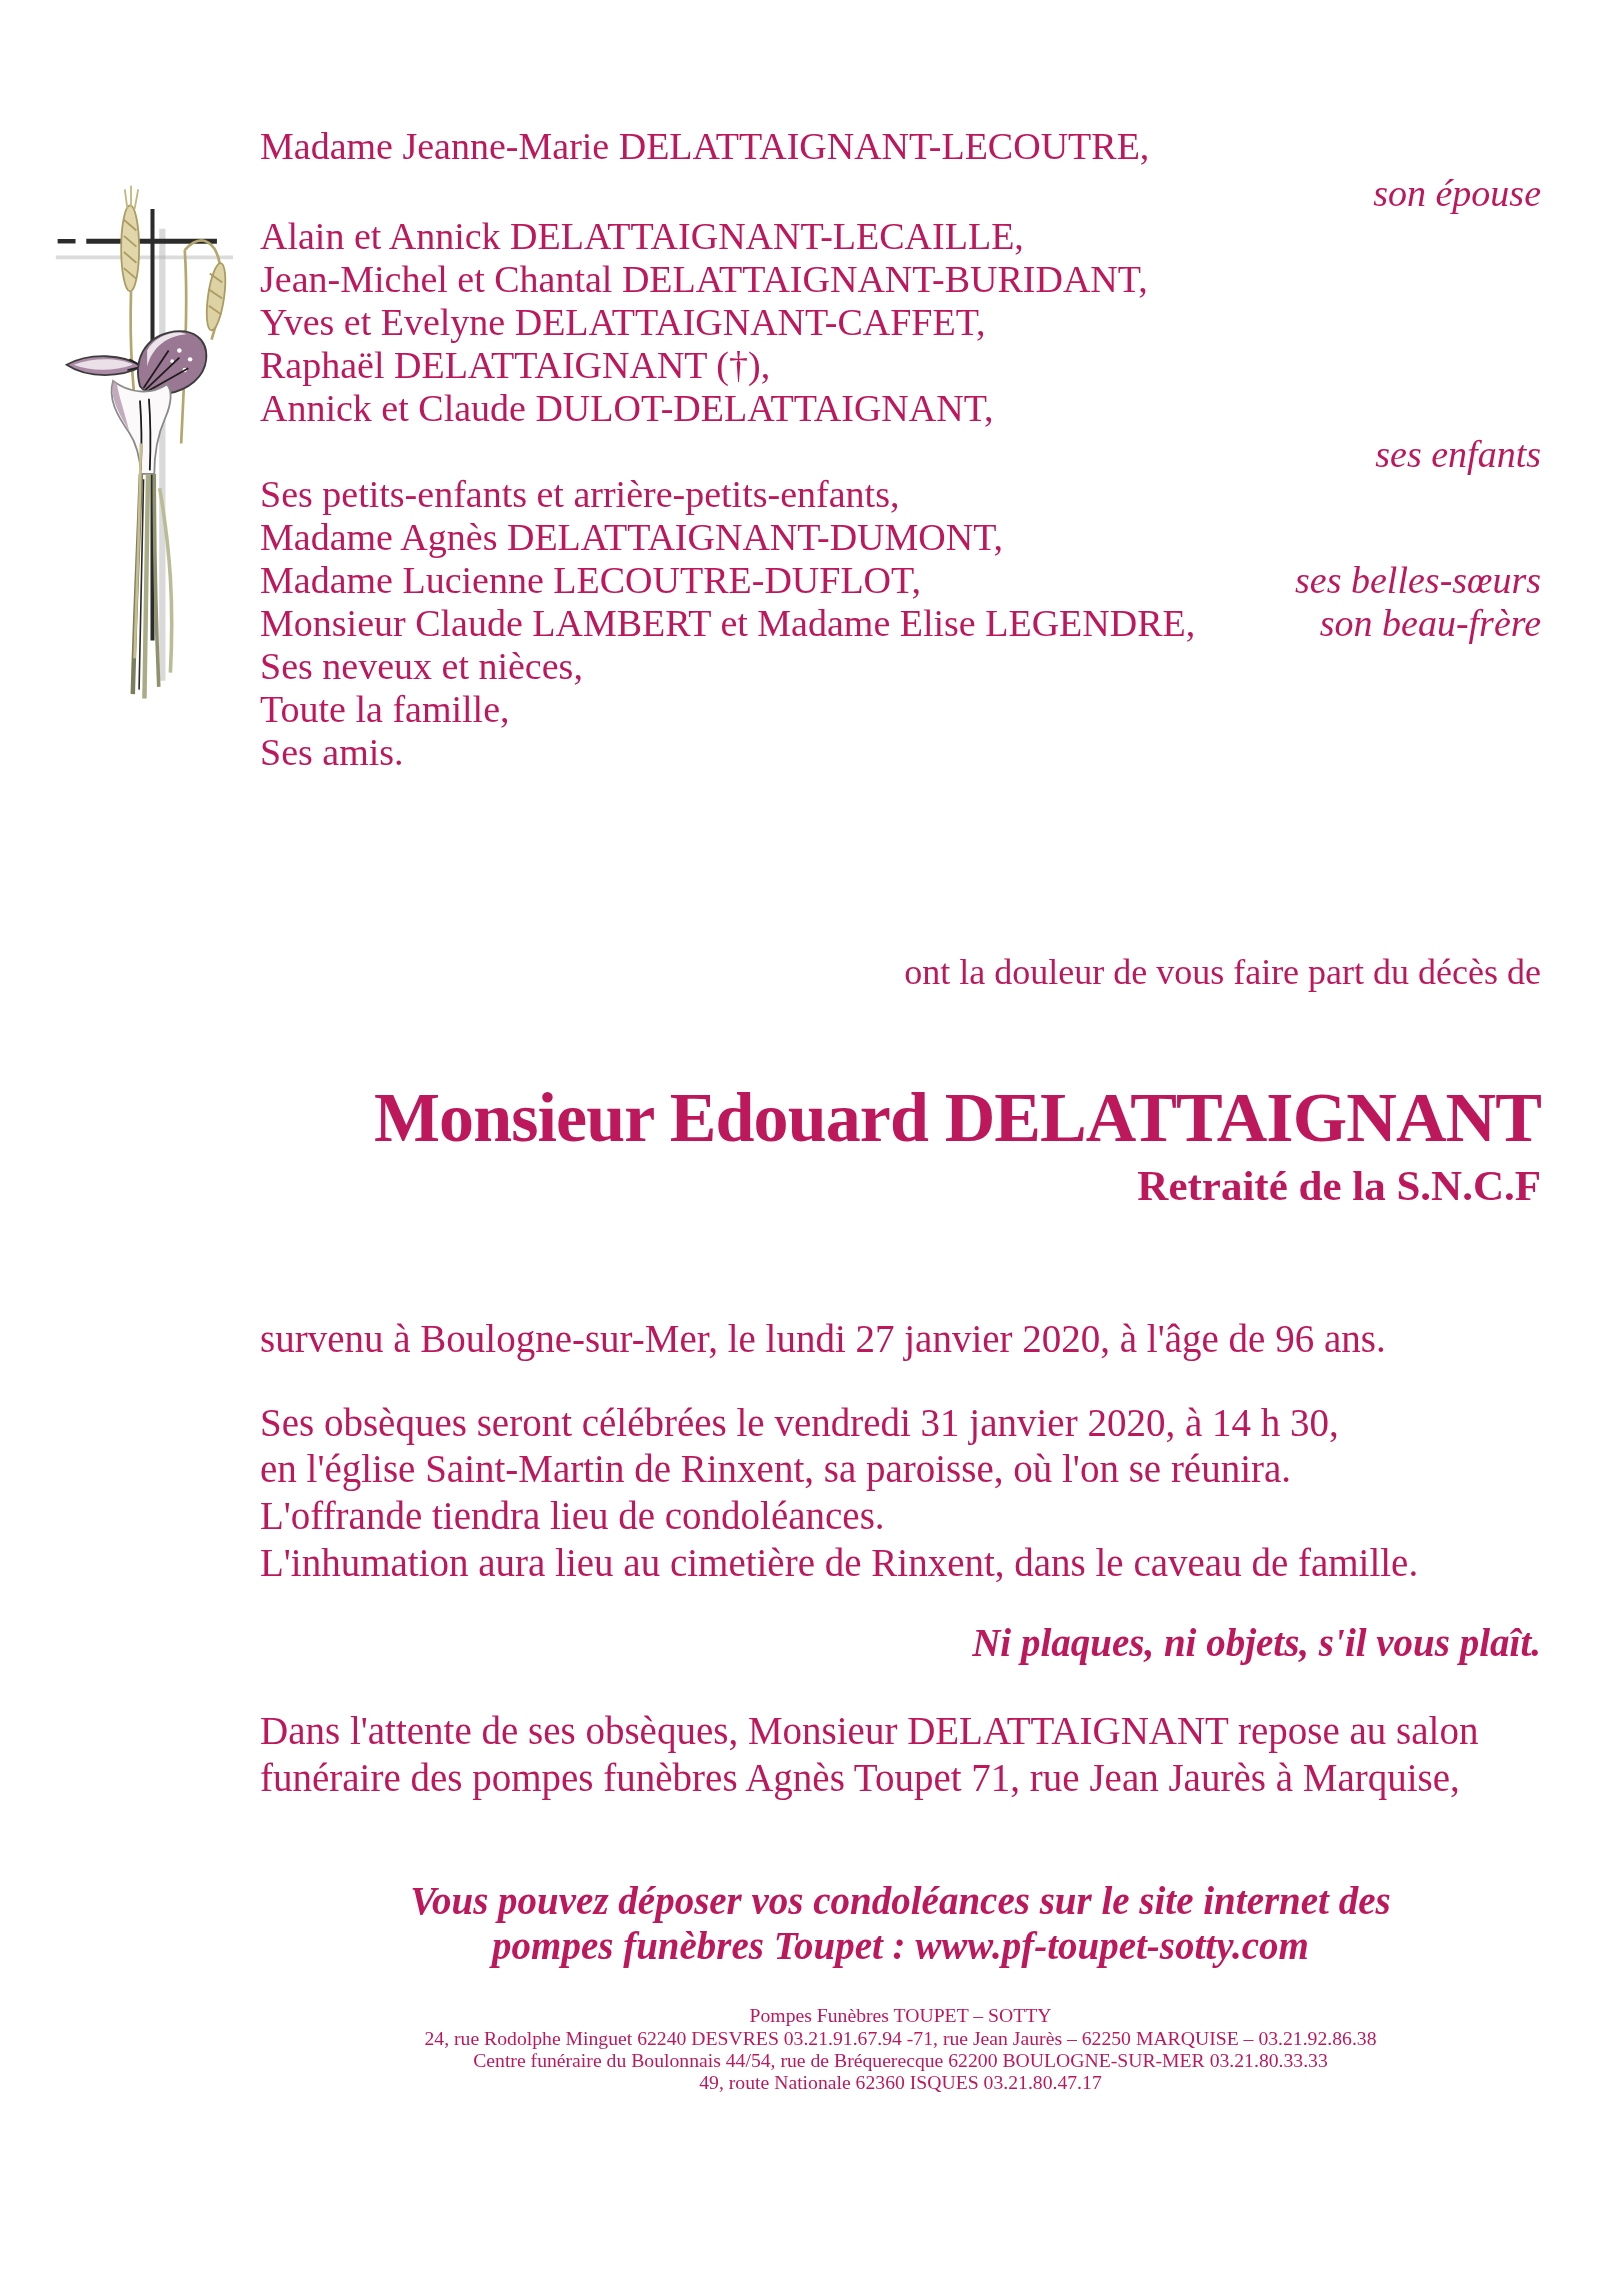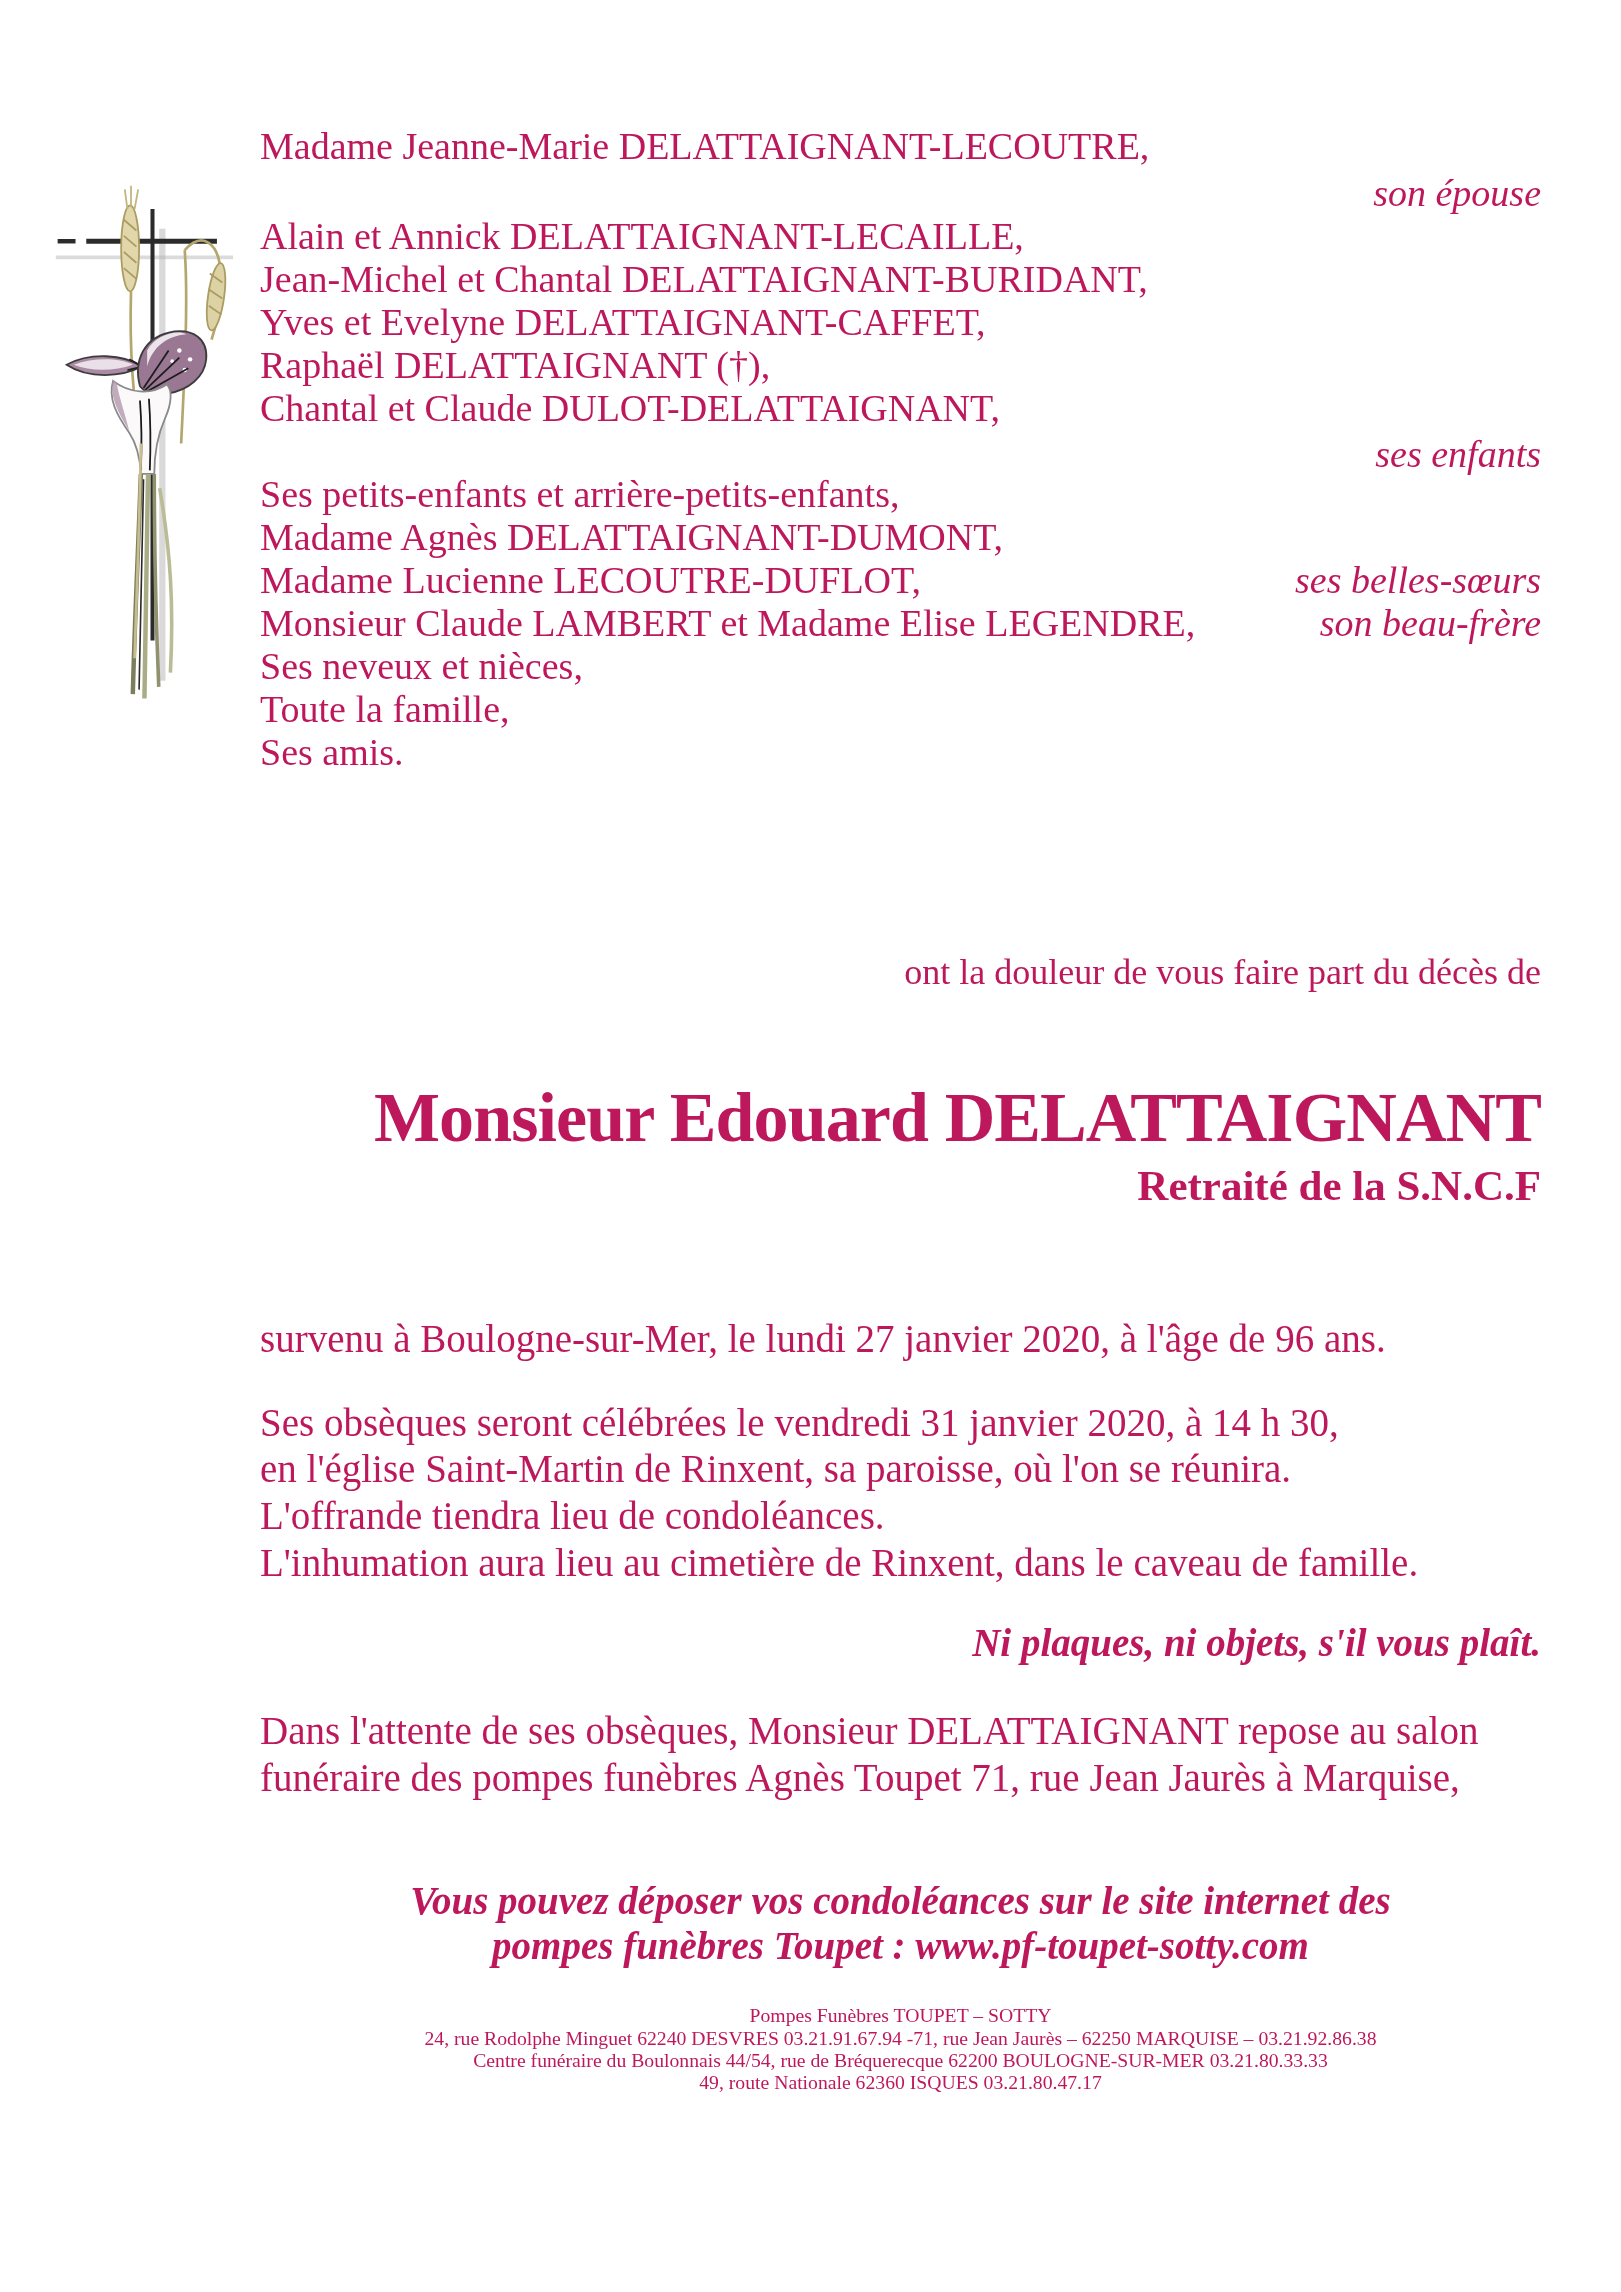--- a/index.html
+++ b/index.html
@@ -93,21 +93,21 @@
   </div>
 
   <div class="frow" style="top:125px"><span>Madame Jeanne-Marie DELATTAIGNANT-LECOUTRE,</span></div>
   <div class="frow" style="top:172px">
       <span class="rel">son épouse</span>
     </div>
   <div class="frow" style="top:215px"><span>Alain et Annick DELATTAIGNANT-LECAILLE,</span></div>
   <div class="frow" style="top:258px"><span>Jean-Michel et Chantal DELATTAIGNANT-BURIDANT,</span></div>
   <div class="frow" style="top:301px"><span>Yves et Evelyne DELATTAIGNANT-CAFFET,</span></div>
   <div class="frow" style="top:344px"><span>Raphaël DELATTAIGNANT (†),</span></div>
-  <div class="frow" style="top:387px"><span>Chantal et Claude DULOT-DELATTAIGNANT,</span></div>
+  <div class="frow" style="top:387px"><span>Annick et Claude DULOT-DELATTAIGNANT,</span></div>
   <div class="frow" style="top:433px">
       <span class="rel">ses enfants</span>
     </div>
   <div class="frow" style="top:473px"><span>Ses petits-enfants et arrière-petits-enfants,</span></div>
   <div class="frow" style="top:516px"><span>Madame Agnès DELATTAIGNANT-DUMONT,</span></div>
   <div class="frow" style="top:559px"><span>Madame Lucienne LECOUTRE-DUFLOT,</span><span class="rel">ses belles-sœurs</span></div>
   <div class="frow" style="top:645px"><span>Ses neveux et nièces,</span></div>
   <div class="frow" style="top:602px"><span>Monsieur Claude LAMBERT et Madame Elise LEGENDRE,</span><span class="rel">son beau-frère</span></div>
   <div class="frow" style="top:688px"><span>Toute la famille,</span></div>
   <div class="frow" style="top:731px"><span>Ses amis.</span></div>

